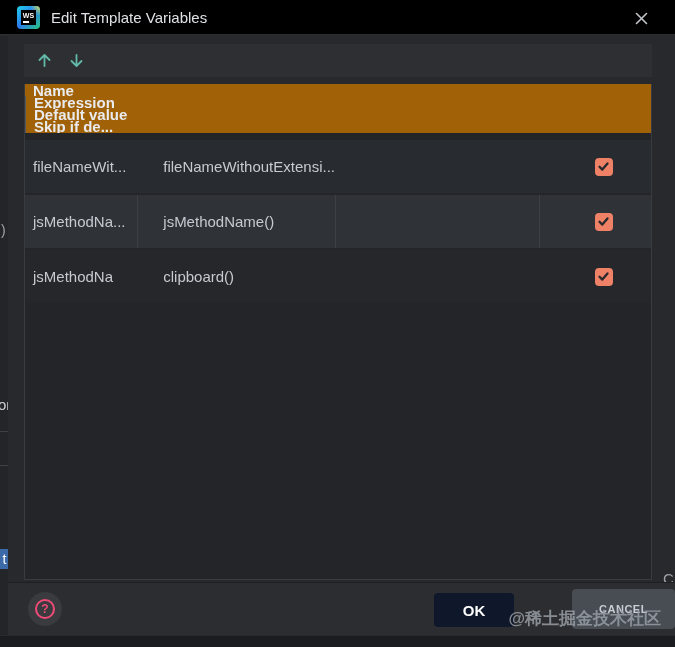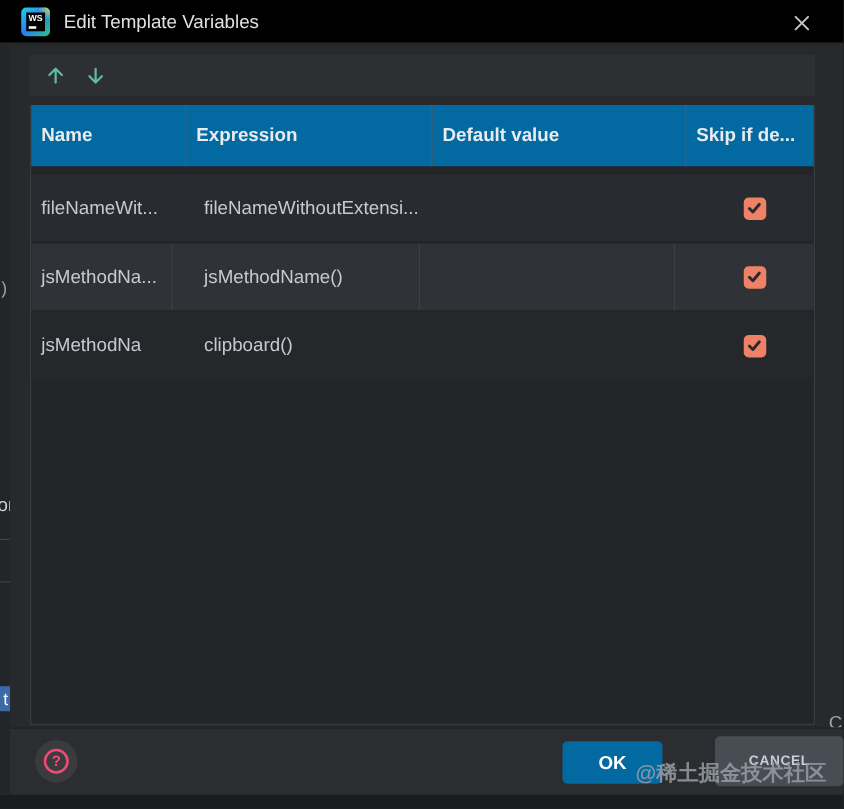--- a/index.html
+++ b/index.html
@@ -54,21 +54,21 @@
     position:absolute; left:24px; top:44px; width:628px; height:33px;
     background:#2d2f33; display:flex; align-items:center; gap:14px; padding-left:11px;
   }
   .tool-btn { width:18px; height:18px; display:flex; align-items:center; justify-content:center; }
   
   .table {
     position:absolute; left:24px; top:84px; width:628px; height:496px;
     background:#232528; border-left:1px solid #383b40; border-right:1px solid #383b40;
     border-bottom:1px solid #383b40;
   }
-  .thead { display:flex; height:49px; background:#0369a1; }
+  .thead { display:flex; height:49px; background:#a16207;flex-direction:column; }
   .hcell {
     color:#e9ebee; font-size:15px; font-weight:bold; display:flex; align-items:center;
     padding-left:8px; white-space:nowrap; overflow:hidden;
   }
   .hcell + .hcell { border-left:1px solid #54575c; }
   .c1 { width:123px; } .c2 { width:197px; } .c3 { width:203px; } .c4 { width:103px; }
   .tbody { margin-top:7px; }
   .row { display:flex; height:53px; margin-bottom:2px;gap:17px; }
   .row-1 { background:#282b2f; }
   .row-2 { background:#2f3237; }
@@ -96,21 +96,21 @@
   .help-ring {
     width:20px; height:20px; border-radius:50%; border:2px solid #ef4b76;
     color:#ef4b76; font-size:12px; font-weight:bold; display:flex;
     align-items:center; justify-content:center;
   }
   .btn {
     position:absolute; border:none; border-radius:4px; font-family:inherit;
     font-weight:bold; cursor:default;
   }
   .btn-ok {
-    left:442px; top:10px; width:80px; height:34px; background:#0369a1;
+    left:426px; top:10px; width:80px; height:34px; background:#0f172a;
     color:#ffffff; font-size:15px;
   }
   .btn-cancel {
     left:564px; top:6px; width:103px; height:40px; background:#474d53;
     color:#c9ced4; font-size:11px; letter-spacing:0.5px;
   }
   .watermark {
     position:absolute; right:14px; top:24px; color:rgba(152,158,165,0.85);
     font-size:17px; font-weight:700; z-index:5; white-space:nowrap;
   }

